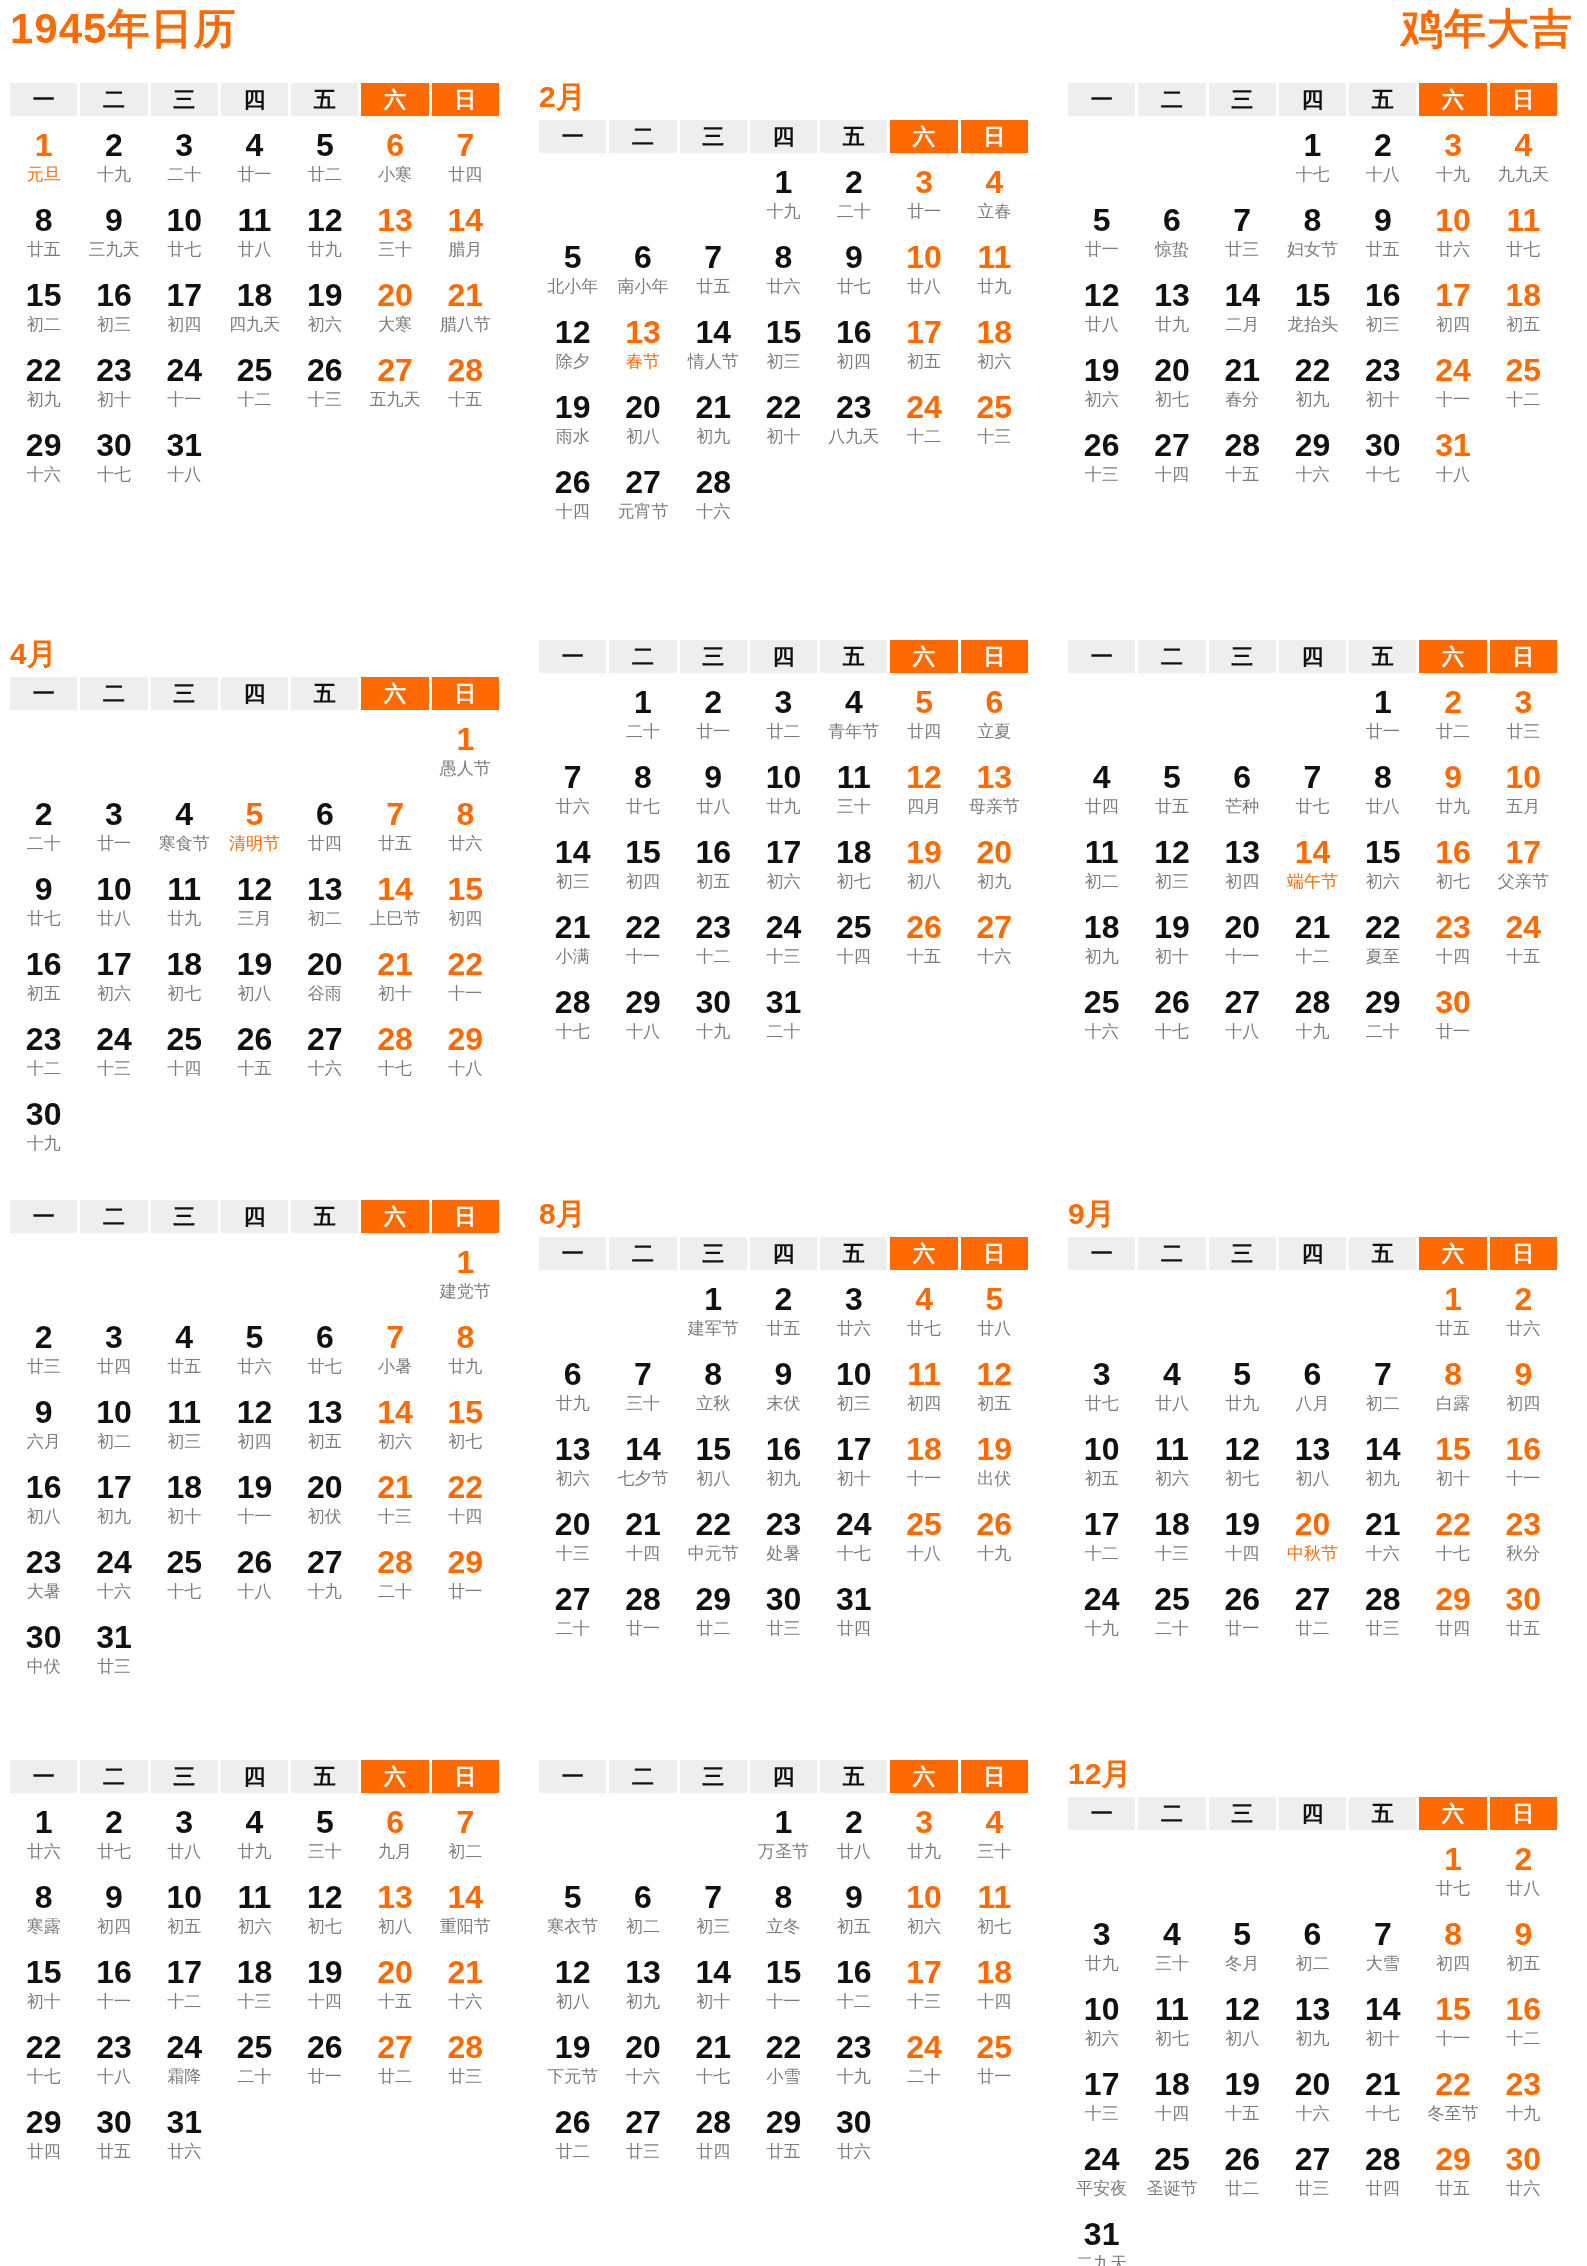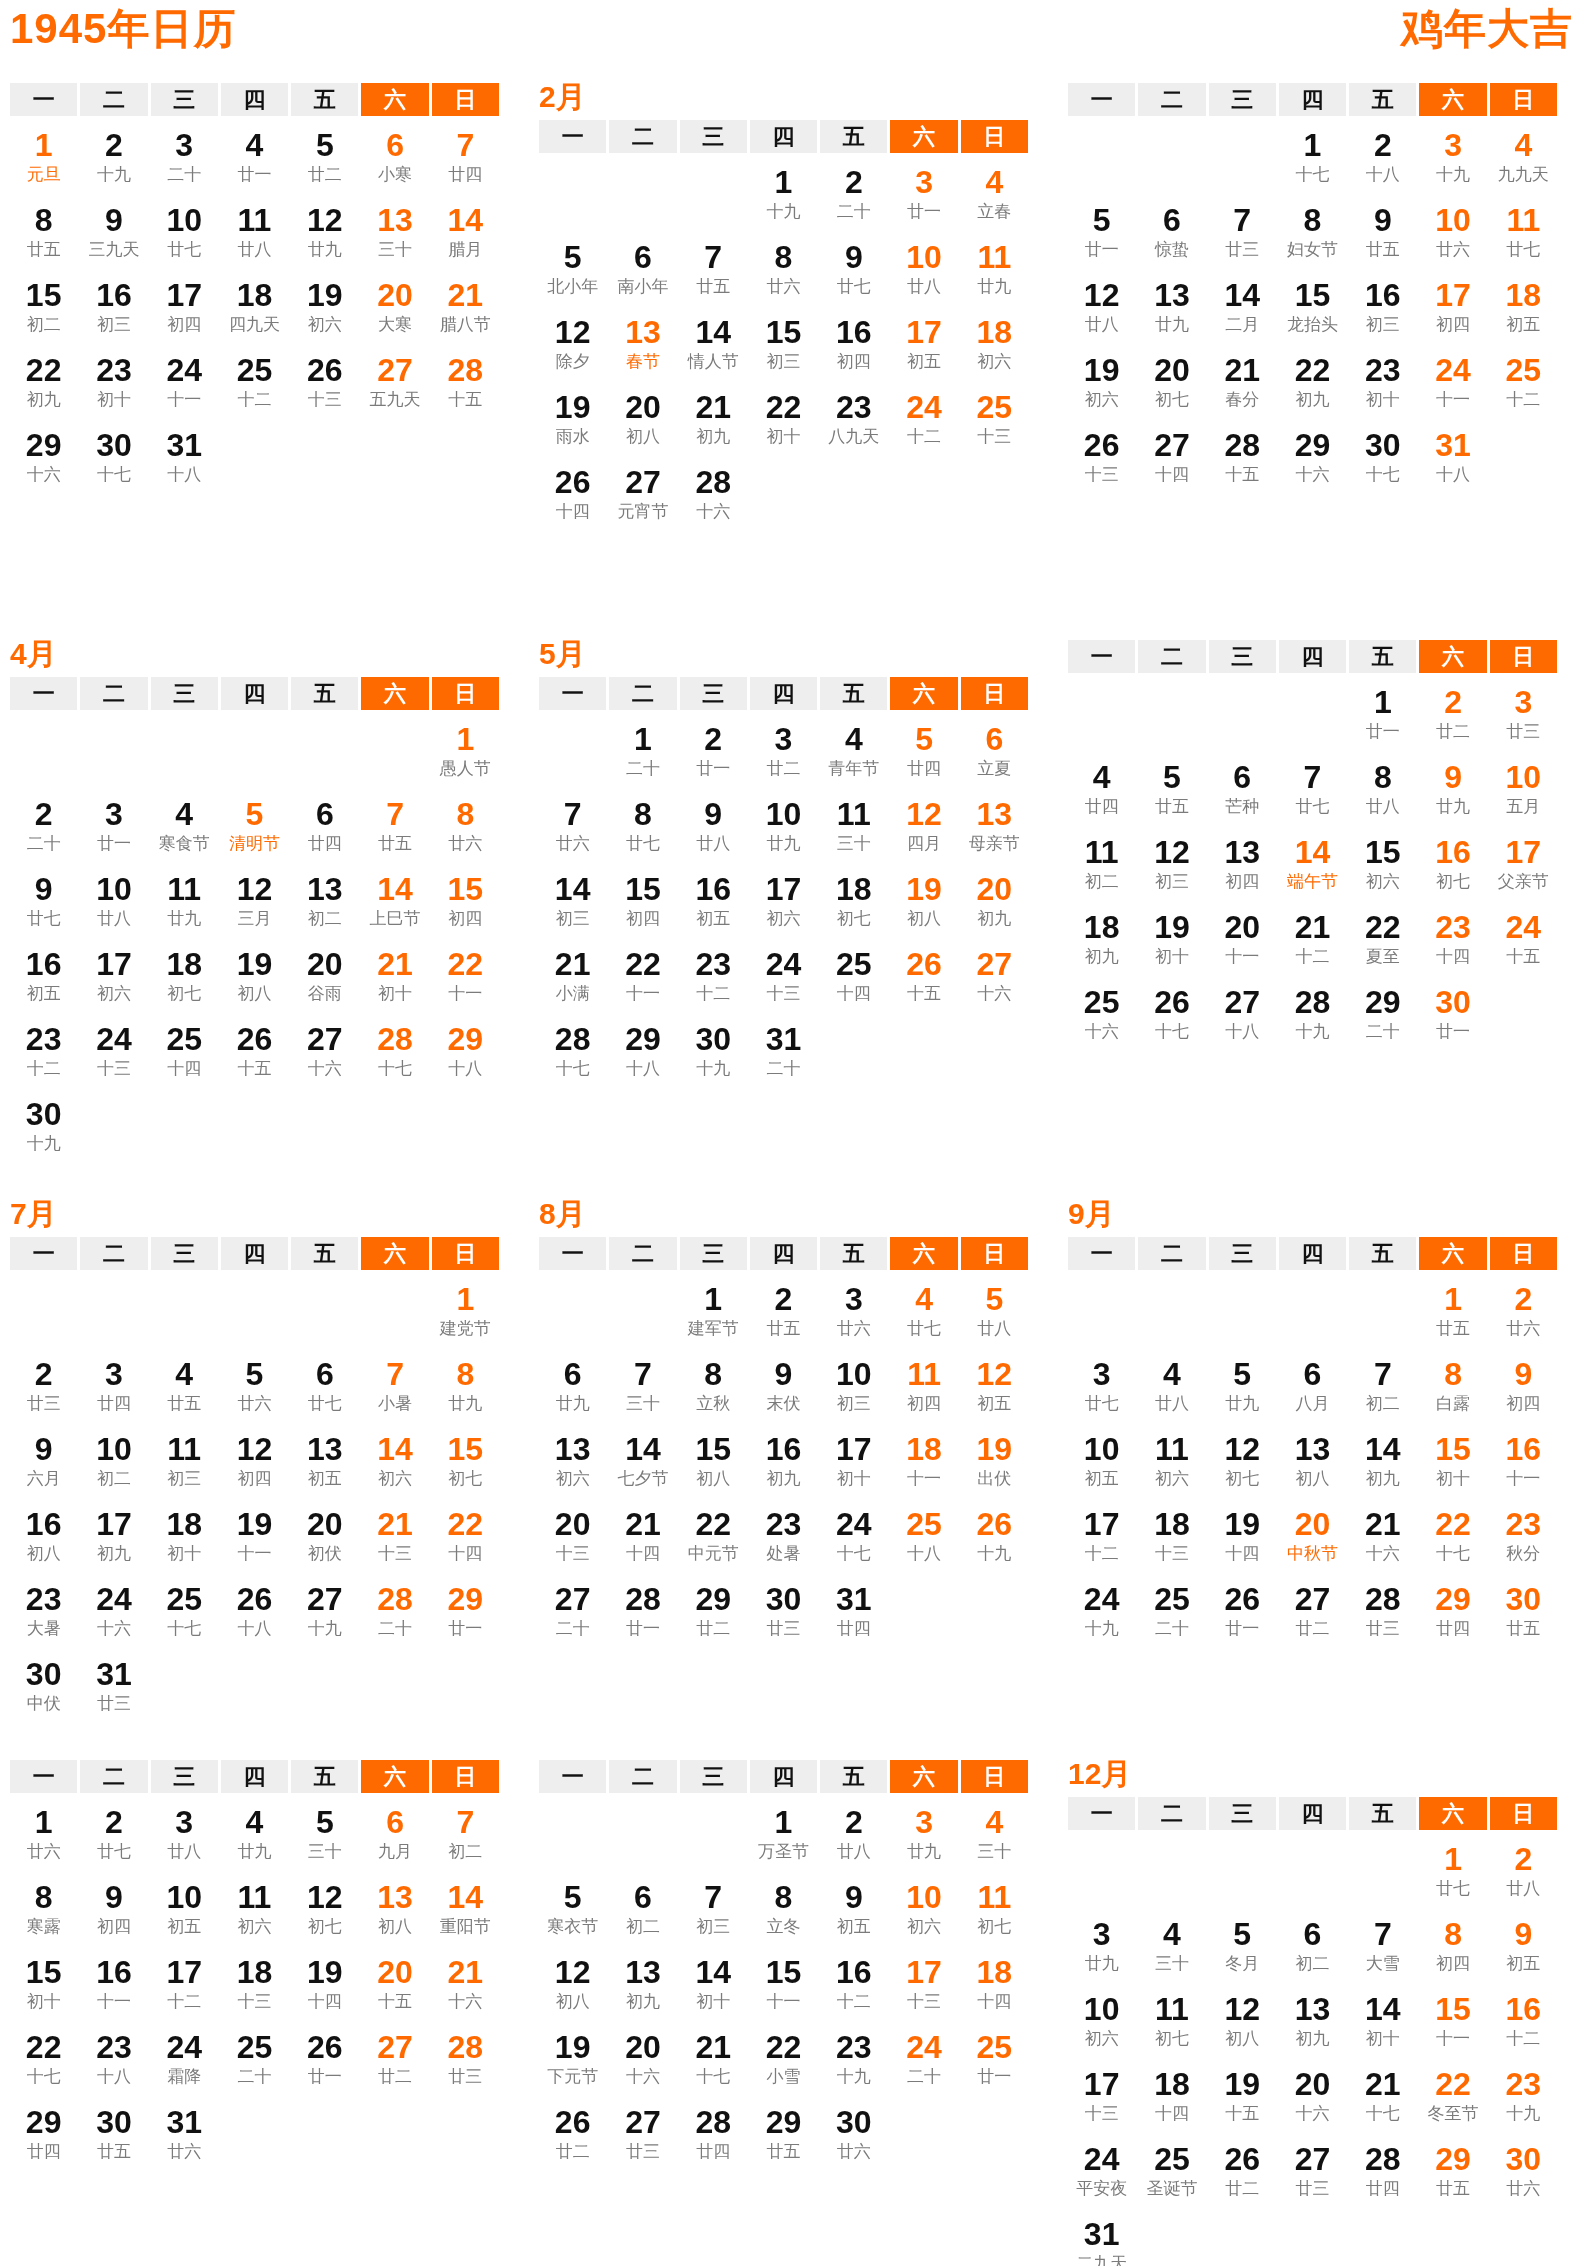--- a/index.html
+++ b/index.html
@@ -629,21 +629,20 @@
           <div class="day-num orange">29</div>
           <div class="day-lunar">十八</div>
         </div>
         <div class="day-cell" style="grid-area: 6 / 1;">
           <div class="day-num">30</div>
           <div class="day-lunar">十九</div>
         </div>
       </div>
     </section>
     <section class="month">
-      <div class="month-label">5月</div>
       <div class="weekday-row">
         <div class="weekday">一</div>
         <div class="weekday">二</div>
         <div class="weekday">三</div>
         <div class="weekday">四</div>
         <div class="weekday">五</div>
         <div class="weekday weekend">六</div>
         <div class="weekday weekend">日</div>
       </div>
       <div class="days-grid">
@@ -900,21 +899,20 @@
           <div class="day-num">29</div>
           <div class="day-lunar">二十</div>
         </div>
         <div class="day-cell" style="grid-area: 5 / 6;">
           <div class="day-num orange">30</div>
           <div class="day-lunar">廿一</div>
         </div>
       </div>
     </section>
     <section class="month">
-      <div class="month-label">7月</div>
       <div class="weekday-row">
         <div class="weekday">一</div>
         <div class="weekday">二</div>
         <div class="weekday">三</div>
         <div class="weekday">四</div>
         <div class="weekday">五</div>
         <div class="weekday weekend">六</div>
         <div class="weekday weekend">日</div>
       </div>
       <div class="days-grid">

